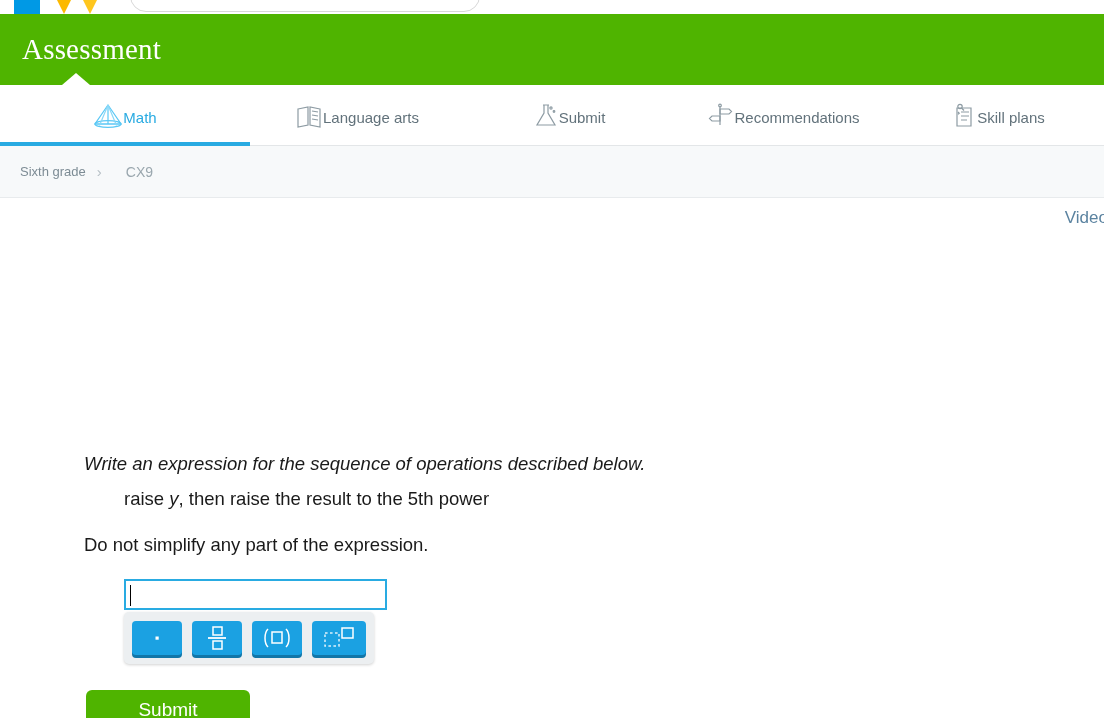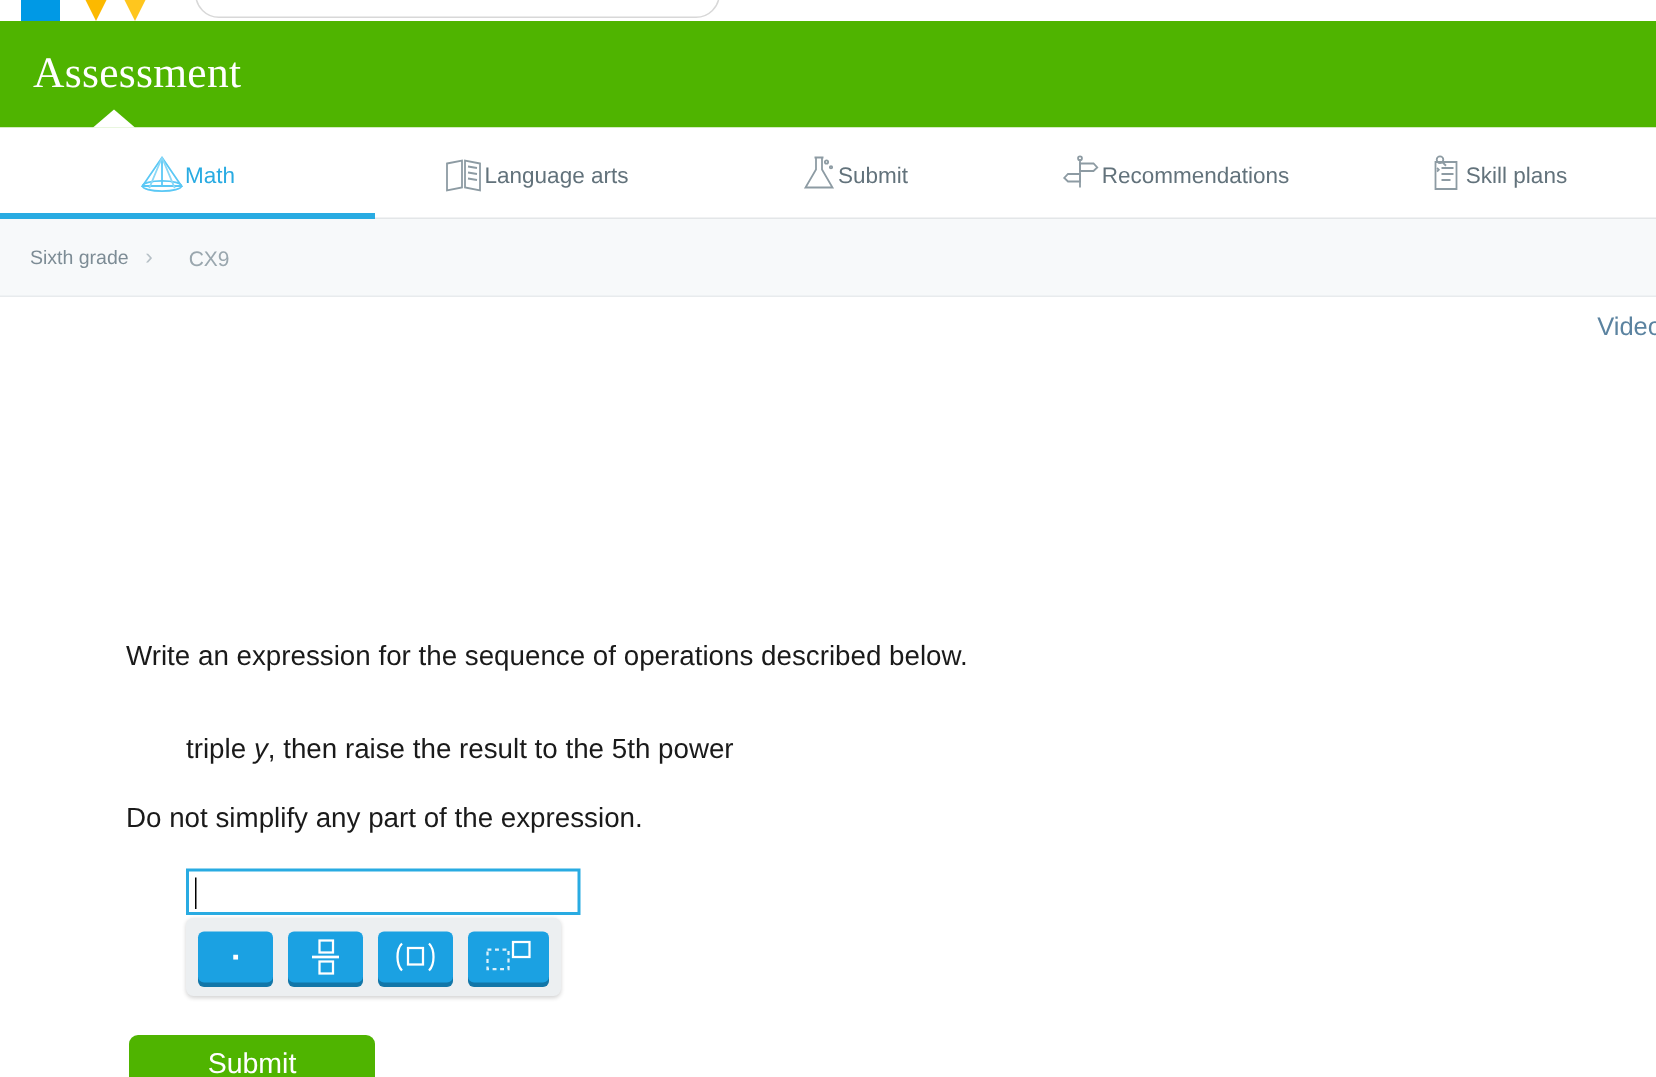--- a/index.html
+++ b/index.html
@@ -205,24 +205,25 @@
     position: absolute;
     right: -4px;
     top: 10px;
     font-size: 17px;
     color: #5b83a0;
     text-decoration: none;
   }
   .q-line1 {
     position: absolute;
     left: 84px;
-    top: 228px;
+    top: 255px;
     font-size: 18.5px;
     color: #1a1a1a;
     white-space: nowrap;
+    font-style: italic;
   }
   .q-line2 {
     position: absolute;
     left: 124px;
     top: 290px;
     font-size: 18.5px;
     color: #1a1a1a;
     white-space: nowrap;
   }
   .q-line2 i { font-style: italic; }
@@ -399,21 +400,21 @@
   <span class="crumb-code">CX9</span>
 </div>
 
 <div class="content">
 
   <a href="#" class="video-link">Video</a>
 
   <div class="q-line1">Write an expression for the sequence of operations described below.</div>
 
   <div class="q-line2">
-    <span>triple </span><i>y</i><span>, then raise the result to the 5th power</span>
+    <span>raise </span><i>y</i><span>, then raise the result to the 5th power</span>
   </div>
 
   <div class="q-note">Do not simplify any part of the expression.</div>
 
   <div class="answer-input">
     <span></span>
     <div class="caret"></div>
   </div>
 
   <div class="keypad">

